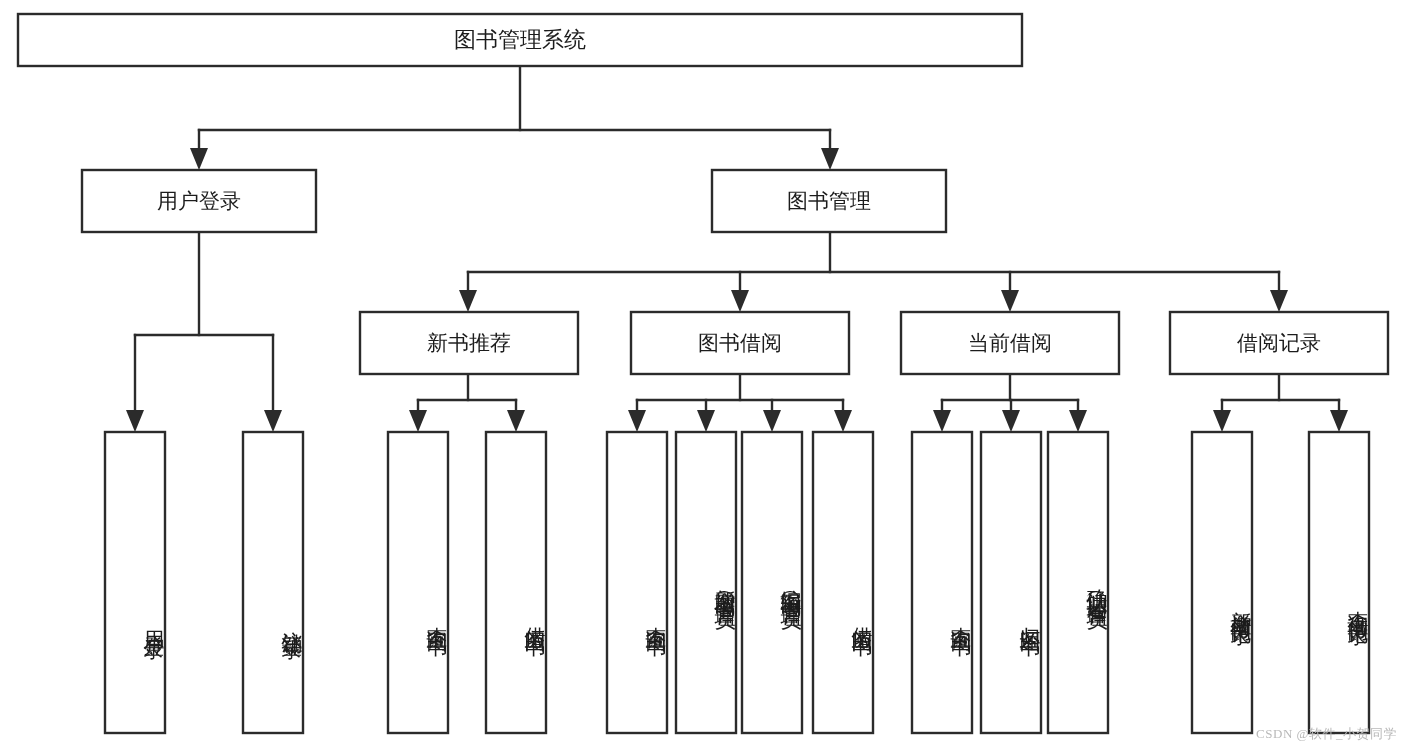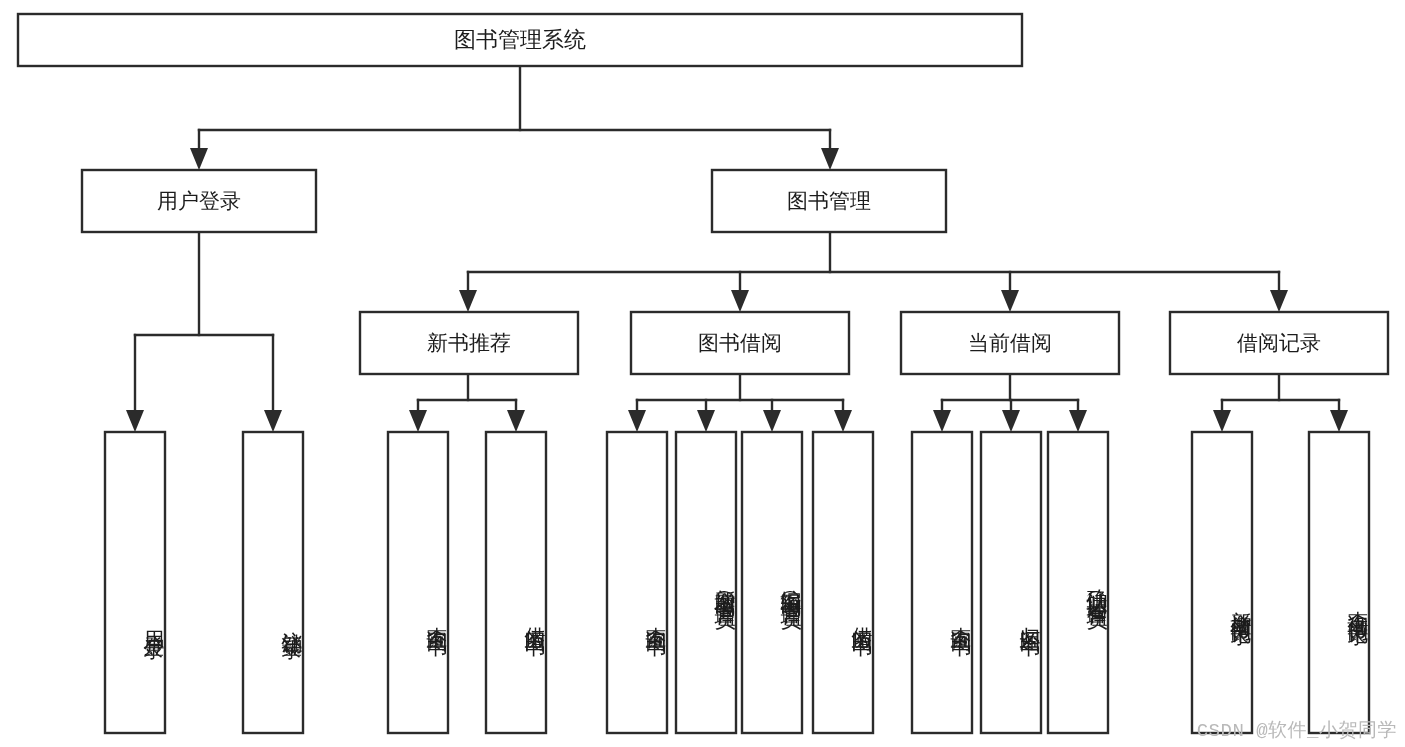--- a/index.html
+++ b/index.html
@@ -67,22 +67,22 @@
     line-height: 1.08;
     letter-spacing: 3px;
     color: #1c1c1c;
     pointer-events: none;
     white-space: nowrap;
   }
   .watermark {
     position: absolute;
     right: 8px;
     bottom: 4px;
-    font-family: Liberation Mono, monospace;
-    font-size: 19px;
+    font-family: Liberation Serif, serif;
+    font-size: 13px;
     color: #b9b9b9;
     letter-spacing: 0.5px;
     user-select: none;
   }
 </style>
 </head>
 <body>
 
 <div id="diagram-root">
 

